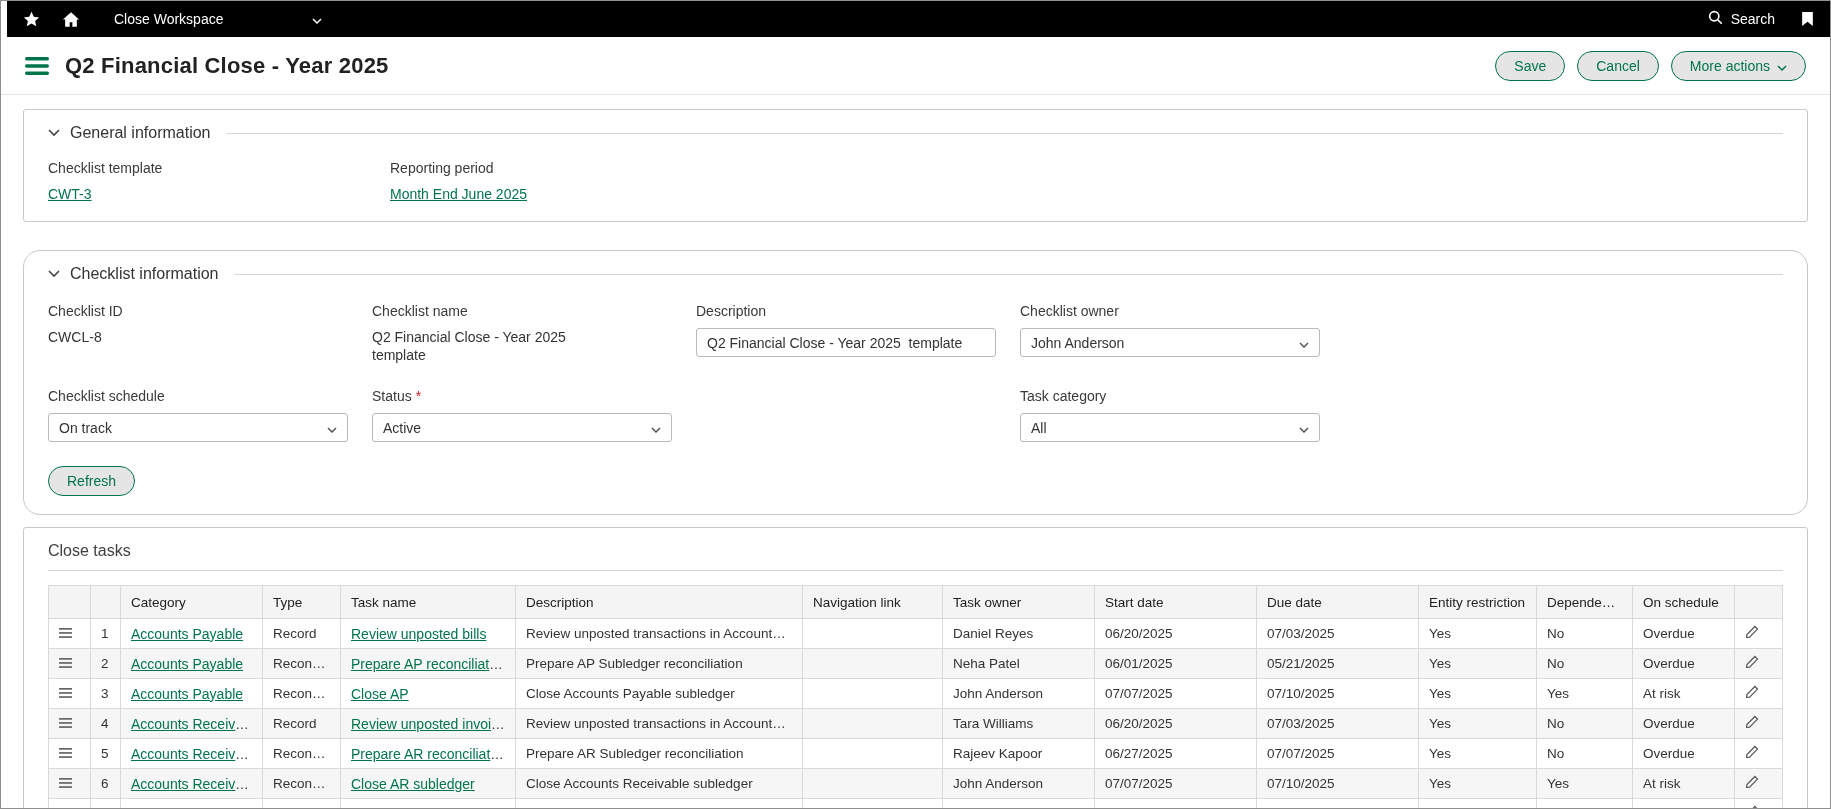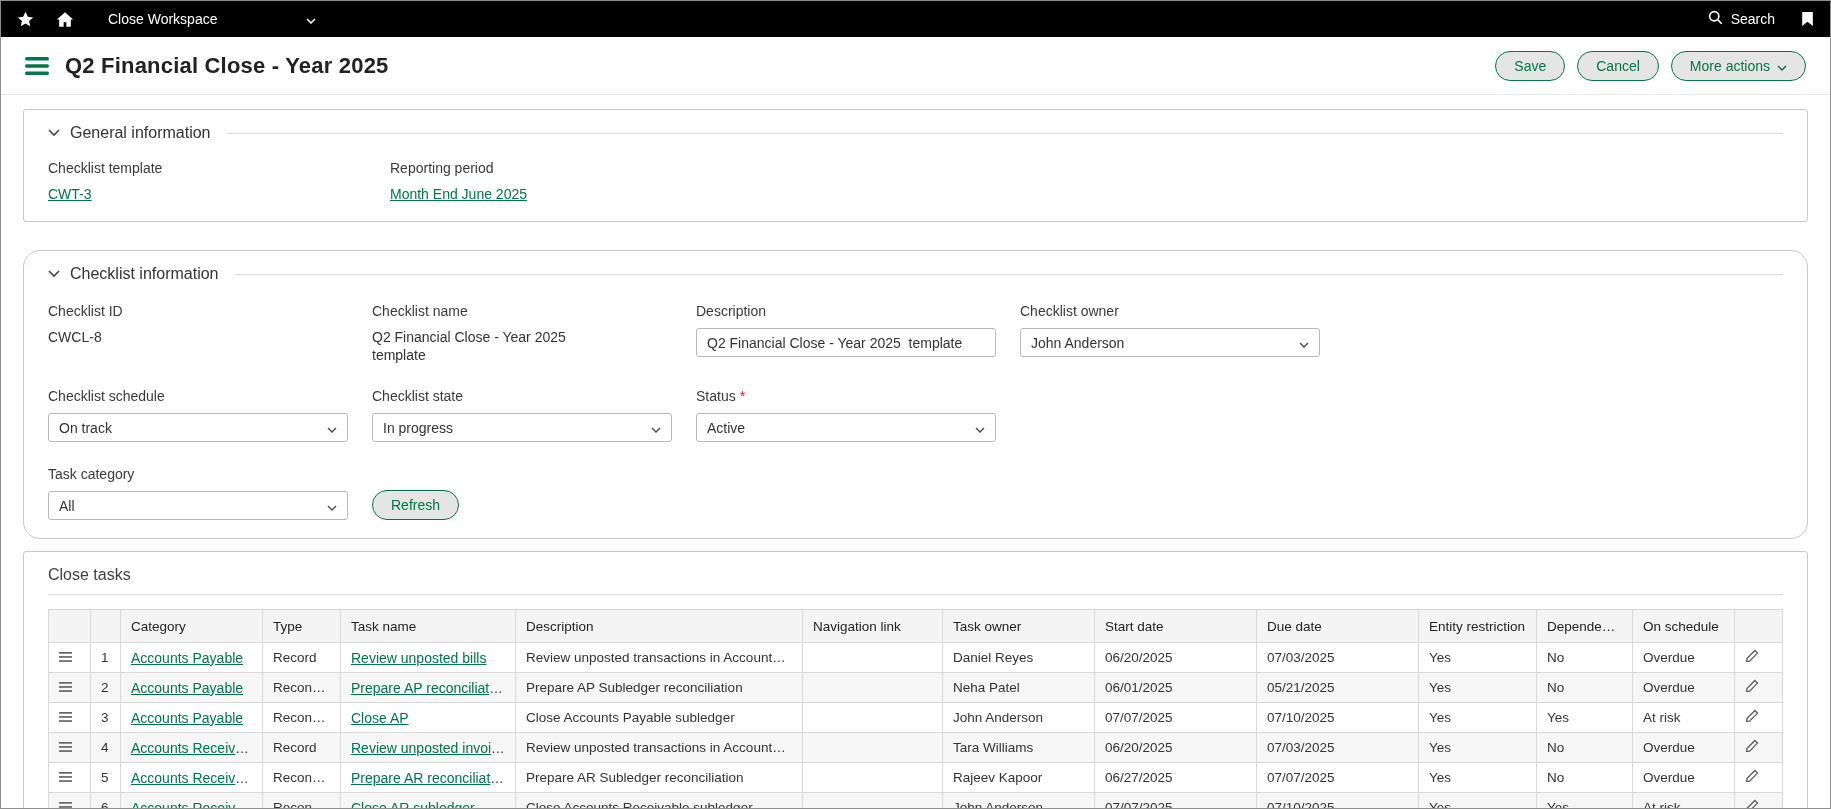--- a/index.html
+++ b/index.html
@@ -1,21 +1,21 @@
 <!DOCTYPE html>
 <html><head>
 <meta charset="utf-8">
 <style>
   * { margin:0; padding:0; box-sizing:border-box; }
   html,body { background:#fff; }
   body { font-family:"Liberation Sans", sans-serif; color:#333; }
   .page { width:1831px; height:809px; border:1px solid #8f8f8f; background:#fff; overflow:hidden; }
 
   
-  .topbar { height:36px; background:#000; display:flex; align-items:center; padding:0 16px; color:#fff; }
+  .topbar { height:36px; background:#000; display:flex; align-items:center; padding:0 16px; color:#fff;margin-left:6px; }
   .tb-icon { display:inline-flex; align-items:center; cursor:pointer; }
   .tb-icon + .tb-icon { margin-left:22px; }
   .workspace-select { margin-left:34px; width:208px; display:flex; align-items:center; justify-content:space-between; font-size:14px; cursor:pointer; }
   .tb-right { margin-left:auto; display:flex; align-items:center; gap:26px; }
   .tb-search { display:flex; align-items:center; gap:8px; font-size:14px; cursor:pointer; }
 
   
   .page-header { height:58px; display:flex; align-items:center; padding:0 24px; border-bottom:1px solid #e6e6e6; }
   .list-icon { display:inline-flex; cursor:pointer; }
   .page-header h1 { font-size:22px; font-weight:bold; color:#222; margin-left:16px; letter-spacing:.2px; }
@@ -182,29 +182,20 @@
           <span><svg width="10" height="6" viewBox="0 0 10 6">
                 <path d="M1 1l4 4 4-4" fill="none" stroke="#555" stroke-width="1.5"></path>
               </svg></span>
         </div>
       </div>
 
       <div class="field">
         <div class="flabel">Checklist schedule</div>
         <div class="control select">
           <span>On track</span>
-          <span><svg width="10" height="6" viewBox="0 0 10 6">
-                <path d="M1 1l4 4 4-4" fill="none" stroke="#555" stroke-width="1.5"></path>
-              </svg></span>
-        </div>
-      </div>
-      <div class="field">
-        <div class="flabel">Checklist state</div>
-        <div class="control select">
-          <span>In progress</span>
           <span><svg width="10" height="6" viewBox="0 0 10 6">
                 <path d="M1 1l4 4 4-4" fill="none" stroke="#555" stroke-width="1.5"></path>
               </svg></span>
         </div>
       </div>
       <div class="field">
         <div class="flabel"><span>Status</span><span class="req">*</span></div>
         <div class="control select">
           <span>Active</span>
           <span><svg width="10" height="6" viewBox="0 0 10 6">

